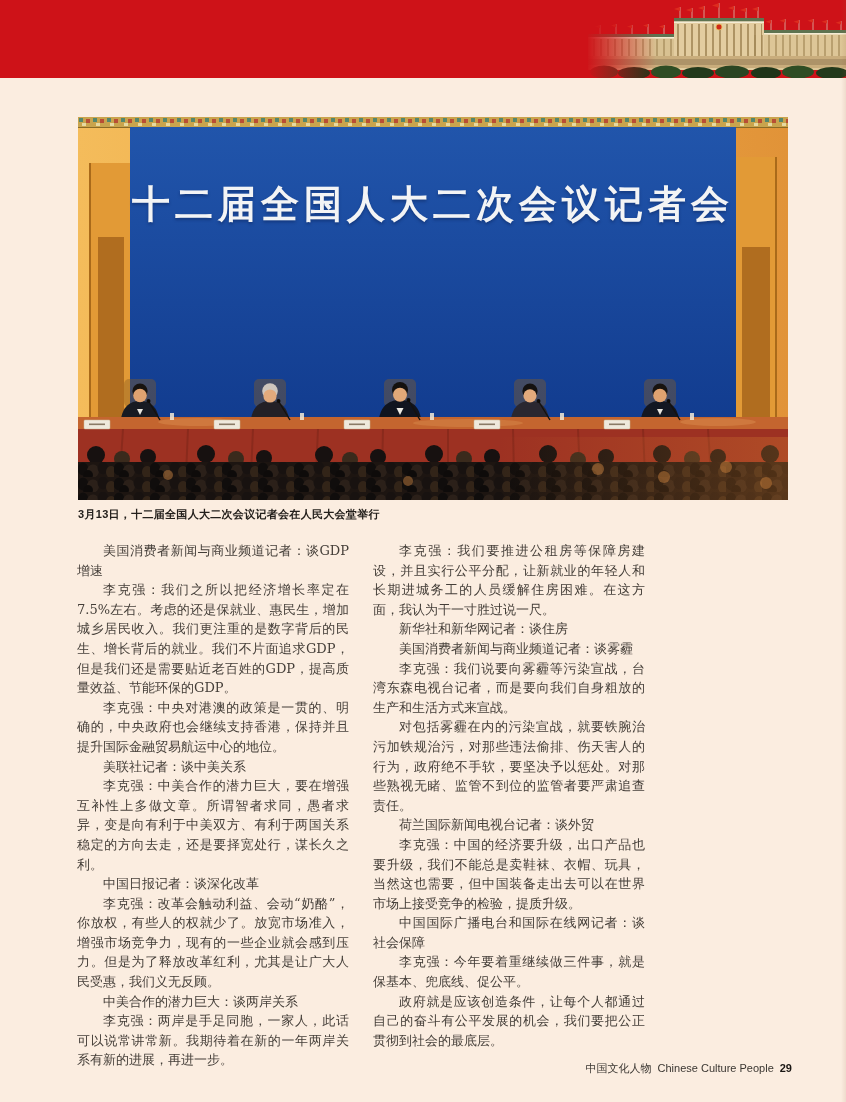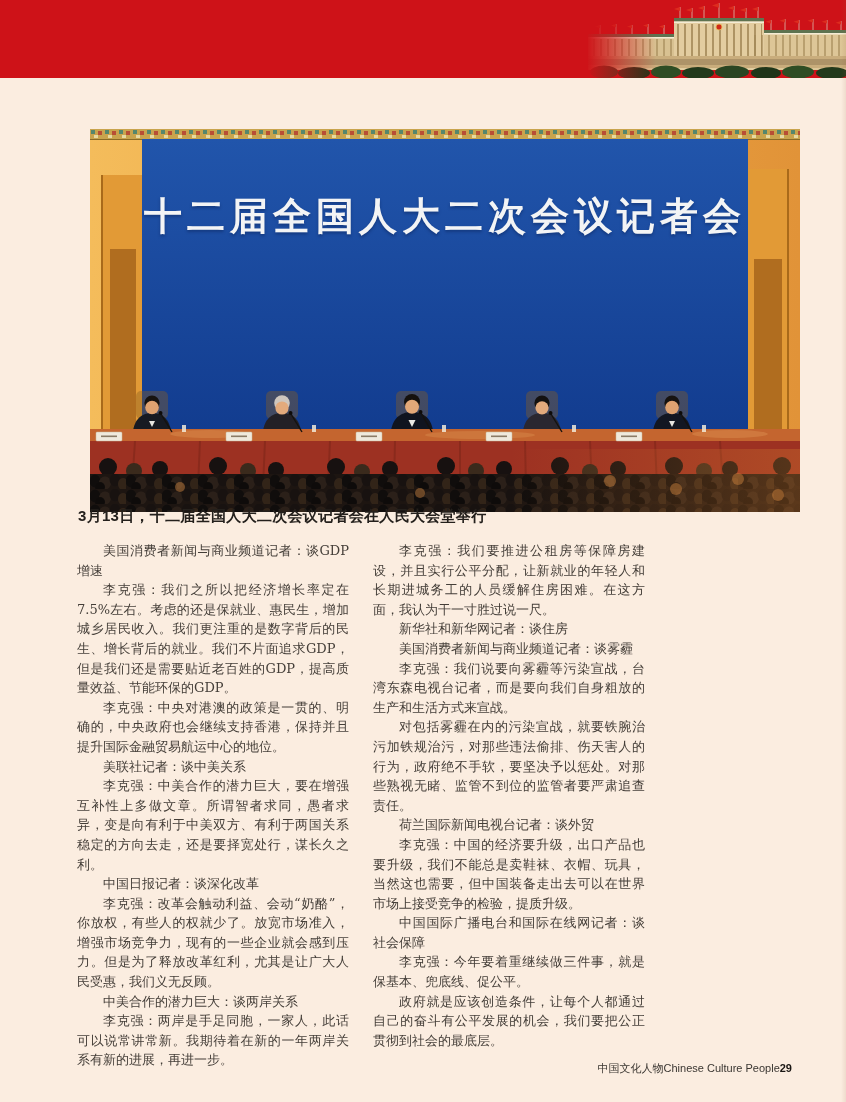--- a/index.html
+++ b/index.html
@@ -7,38 +7,38 @@
   .page{position:relative;width:846px;height:1102px;background:#fbede0;overflow:hidden;
         font-family:"Liberation Sans","DejaVu Sans",sans-serif;}
   .page::after{content:"";position:absolute;right:0;top:0;width:5px;height:100%;pointer-events:none;
         background:linear-gradient(to left, rgba(150,90,60,.12), rgba(150,90,60,0));}
 
   
   .top-band{position:absolute;top:0;left:0;width:846px;height:78px;background:#ce1218;}
   .building{position:absolute;right:0;bottom:0;display:block;}
 
   
-  .photo{position:absolute;left:78px;top:117px;width:640px;height:383px;margin:12px;}
+  .photo{position:absolute;left:78px;top:117px;width:640px;height:383px;margin:0;}
   .photo svg{display:block;}
   .banner-title{position:absolute;left:52px;top:62px;width:606px;text-align:center;
         color:#f3f4f5;font-size:38px;font-weight:700;letter-spacing:5px;white-space:nowrap;
         font-family:"Liberation Sans","DejaVu Sans",sans-serif;
         text-shadow:0 2px 3px rgba(5,20,60,.35);}
 
-  .caption{position:absolute;left:78px;top:507px;width:710px;font-size:15px;font-weight:700;
+  .caption{position:absolute;left:78px;top:507px;width:710px;font-size:11px;font-weight:700;
         color:#24201c;letter-spacing:.3px;}
 
   
   .columns{position:absolute;left:77px;top:541px;width:568px;display:flex;gap:24px;}
   .col{width:272px;}
   .para{font-family:"DejaVu Serif","Liberation Serif",serif;font-size:13px;line-height:19.6px;
         color:#443e38;text-align:justify;text-indent:2em;margin:0;}
 
   
-  .footer{position:absolute;top:1061px;right:54px;display:flex;align-items:baseline;gap:0;
+  .footer{position:absolute;top:1061px;right:54px;display:flex;align-items:baseline;gap:6px;
         font-size:11px;color:#3a3631;}
   .footer .pageno{font-weight:700;font-size:11px;color:#191613;}
 </style>
 </head>
 <body>
 
 <div class="page">
 
   <div class="top-band">
     <svg class="building" width="260" height="78" viewBox="0 0 260 78">

